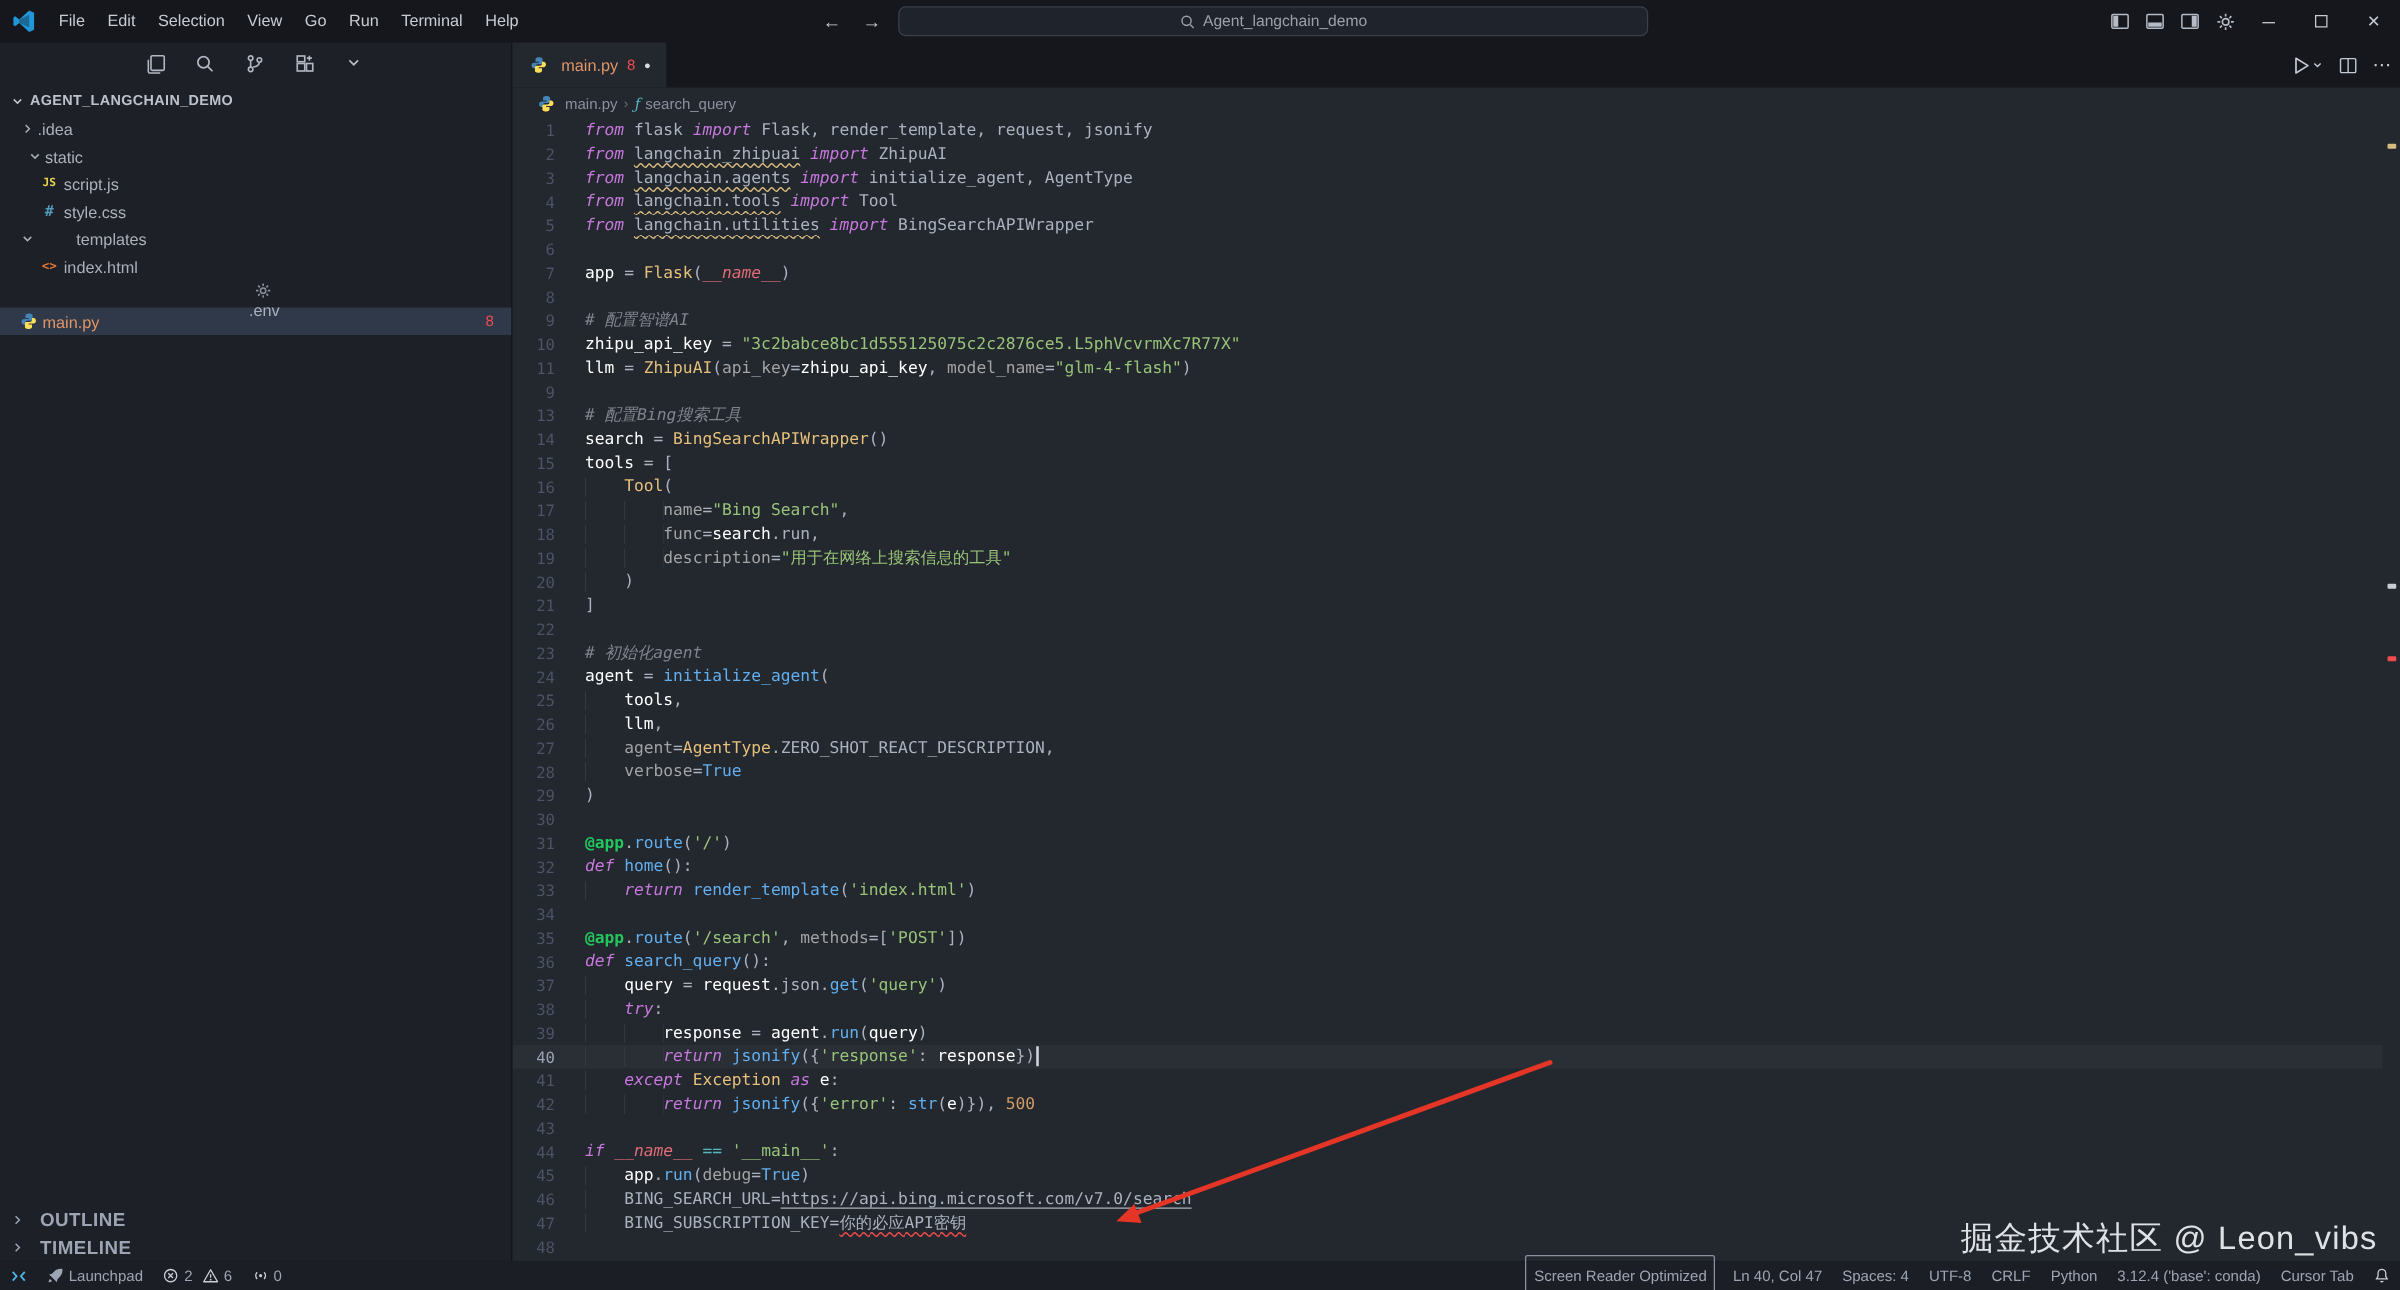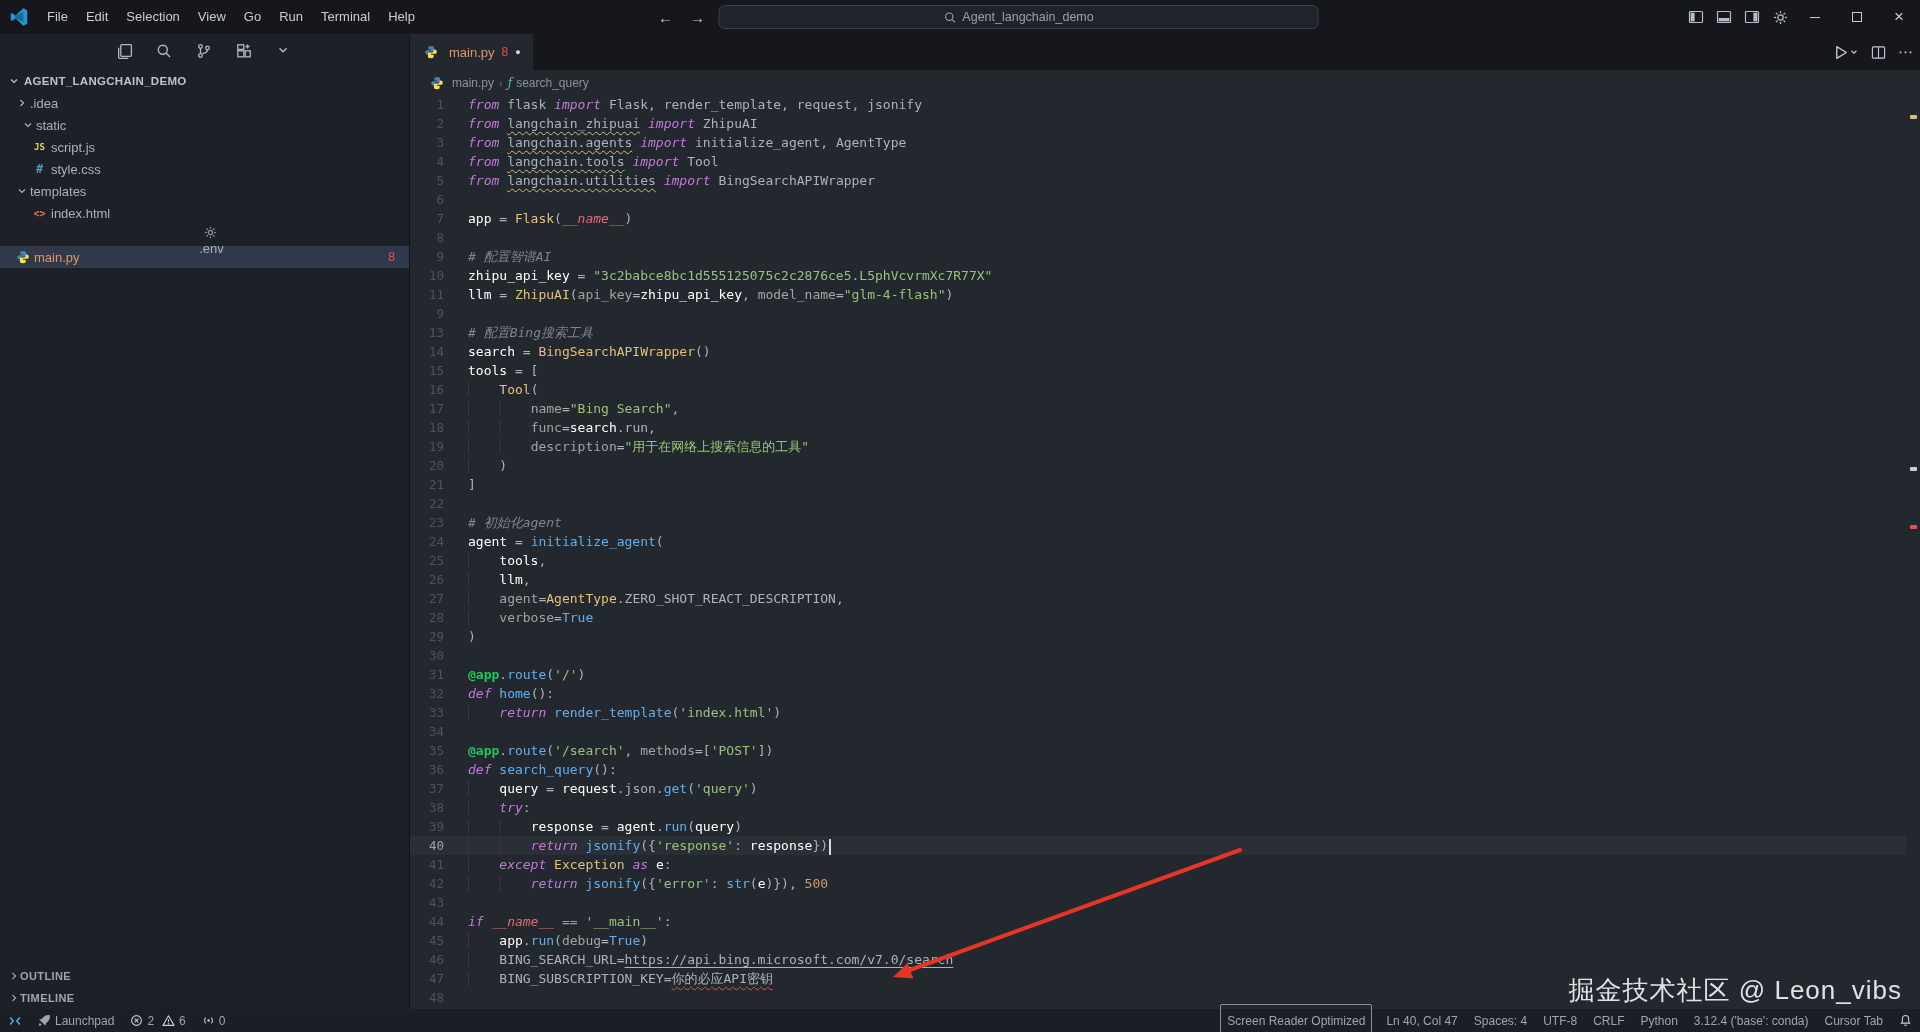--- a/index.html
+++ b/index.html
@@ -38,22 +38,22 @@
   .chev.open svg { transform:rotate(90deg); }
   .fic-wrap { width:17px; height:16px; display:flex; align-items:center; justify-content:center; flex:0 0 17px; margin-right:3px; }
   .fic { font-size:9px; font-weight:bold; font-family:"DejaVu Sans Mono",monospace; }
   .fic.js { color:#e8d44d; }
   .fic.css { color:#519aba; font-size:12px; }
   .fic.html { color:#e37933; font-size:10px; }
   .tree-label { white-space:nowrap; }
   .tree-label.err { color:#e09565; }
   .tree-badge { margin-left:auto; margin-right:14px; color:#f14c4c; font-size:12px; }
   .side-bottom { margin-top:auto; }
-  .section-row { height:22px; display:flex; align-items:center; gap:0; padding-left:8px;
-                 color:#9da5b4; font-size:11px; font-weight:bold; letter-spacing:.4px; }
+  .section-row { height:22px; display:flex; align-items:center; gap:12px; padding-left:8px;
+                 color:#9da5b4; font-size:15px; font-weight:bold; letter-spacing:.4px; }
 
   
   .editor-col { flex:1; display:flex; flex-direction:column; min-width:0; background:#23272e; }
   .tabbar { height:36px; background:#15171c; display:flex; position:relative; flex:0 0 36px; }
   .tab { height:36px; background:#23272e; display:flex; align-items:center; gap:7px; padding:0 12px; font-size:13px; }
   .tab-label { color:#e09565; }
   .tab-problems { color:#f14c4c; font-size:12px; }
   .tab-dot { color:#d6dae2; font-size:9px; }
   .editor-actions { position:absolute; right:6px; top:0; height:36px; display:flex; align-items:center; gap:12px; }
   .ea-ico { display:flex; align-items:center; }
@@ -236,21 +236,21 @@
               <span class="fic js">JS</span>
             </span>
             <span class="tree-label">script.js</span>
           </div>
           <div class="tree-row" style="padding-left: 31px;">
             <span class="fic-wrap">
               <span class="fic css">#</span>
             </span>
             <span class="tree-label">style.css</span>
           </div>
-          <div class="tree-row" style="padding-left: 14px;">
+          <div class="tree-row" style="padding-left: 14px; gap: 31px;">
             <span class="chev open">
               <svg width="12" height="12" viewBox="0 0 16 16">
                 <path d="M6 4l4 4-4 4" stroke="#aab1bb" fill="none" stroke-width="1.6"></path>
               </svg>
             </span>
             <span class="tree-label">templates</span>
           </div>
           <div class="tree-row" style="padding-left: 31px;">
             <span class="fic-wrap">
               <span class="fic html">&lt;&gt;</span>

